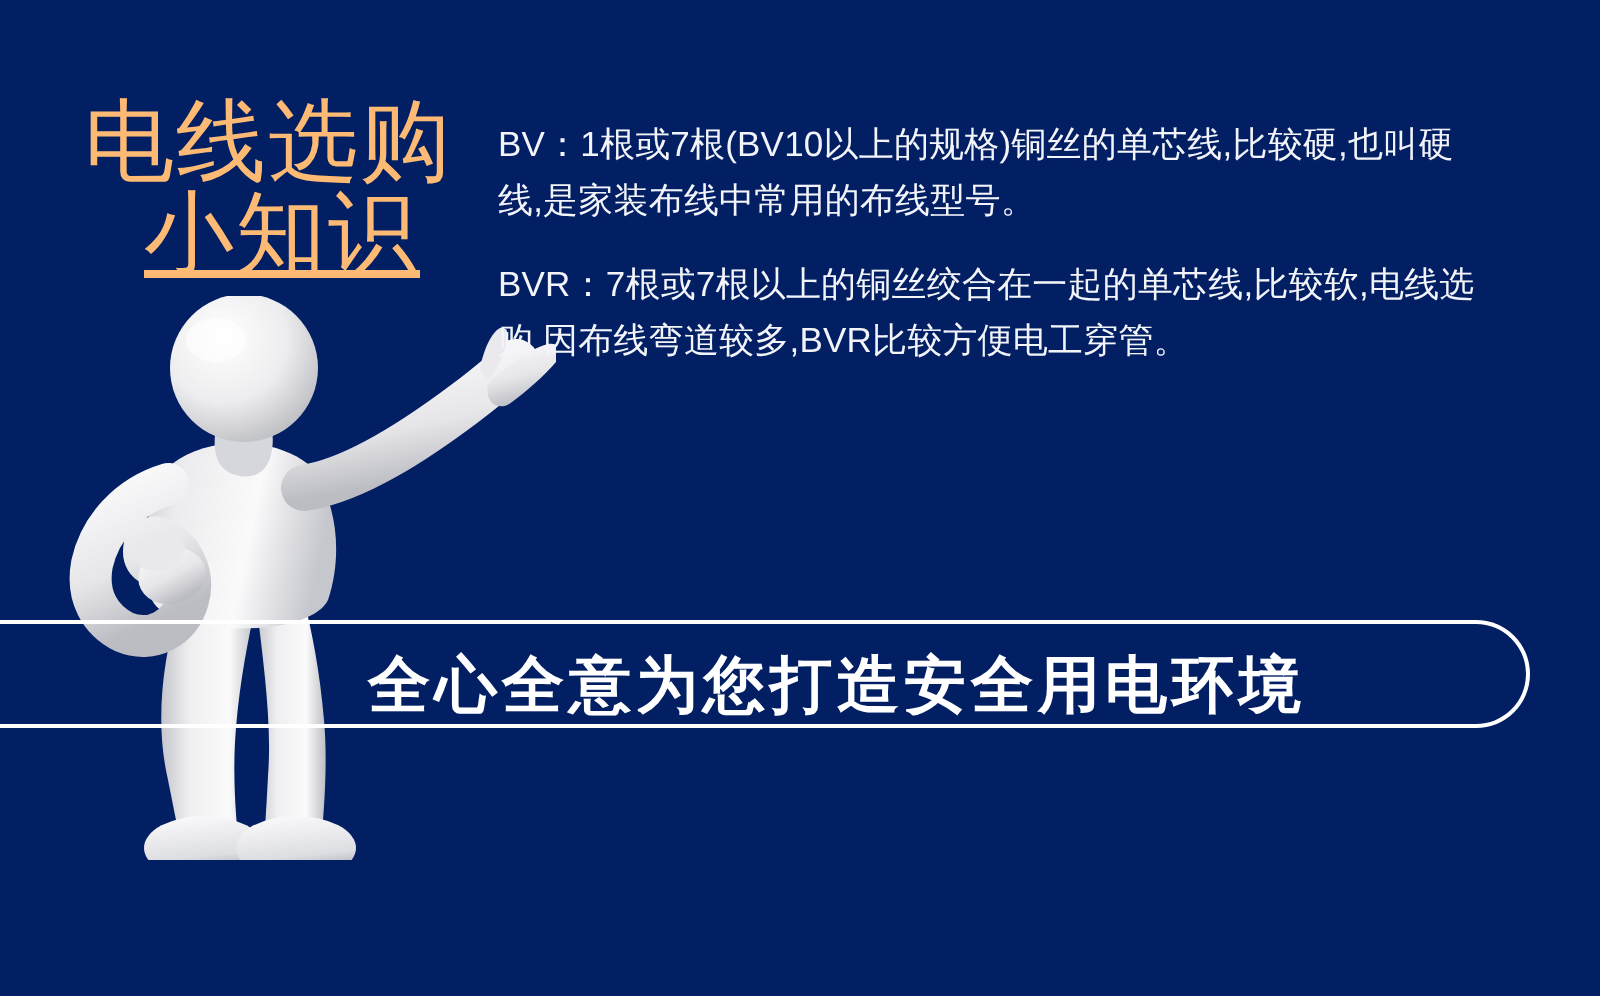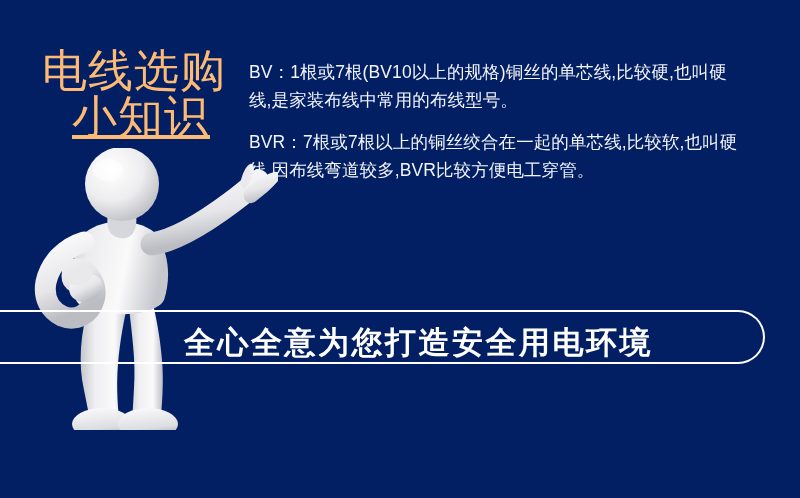--- a/index.html
+++ b/index.html
@@ -153,19 +153,19 @@
       <path d="M212 36 C214 26 218 18 222 16 C226 15 227 20 225 26
                C223 32 219 38 216 42 Z" fill="#EAEAEE"></path>
 
       <circle cx="94" cy="36" r="37" fill="url(#gHead)"></circle>
       <ellipse cx="80" cy="22" rx="15" ry="11" fill="#FFFFFF" opacity="0.55"></ellipse>
     </svg>
   </div>
 
   <div id="paras">
     <p class="para">BV：1根或7根(BV10以上的规格)铜丝的单芯线,比较硬,也叫硬线,是家装布线中常用的布线型号。</p>
-    <p class="para">BVR：7根或7根以上的铜丝绞合在一起的单芯线,比较软,也叫硬线,因布线弯道较多,BVR比较方便电工穿管。</p>
+    <p class="para">BVR：7根或7根以上的铜丝绞合在一起的单芯线,比较软,电线选购,因布线弯道较多,BVR比较方便电工穿管。</p>
   </div>
 
   <div id="banner"></div>
   <div id="banner-text">全心全意为您打造安全用电环境</div>
 
 </div>
 
 </body></html>

